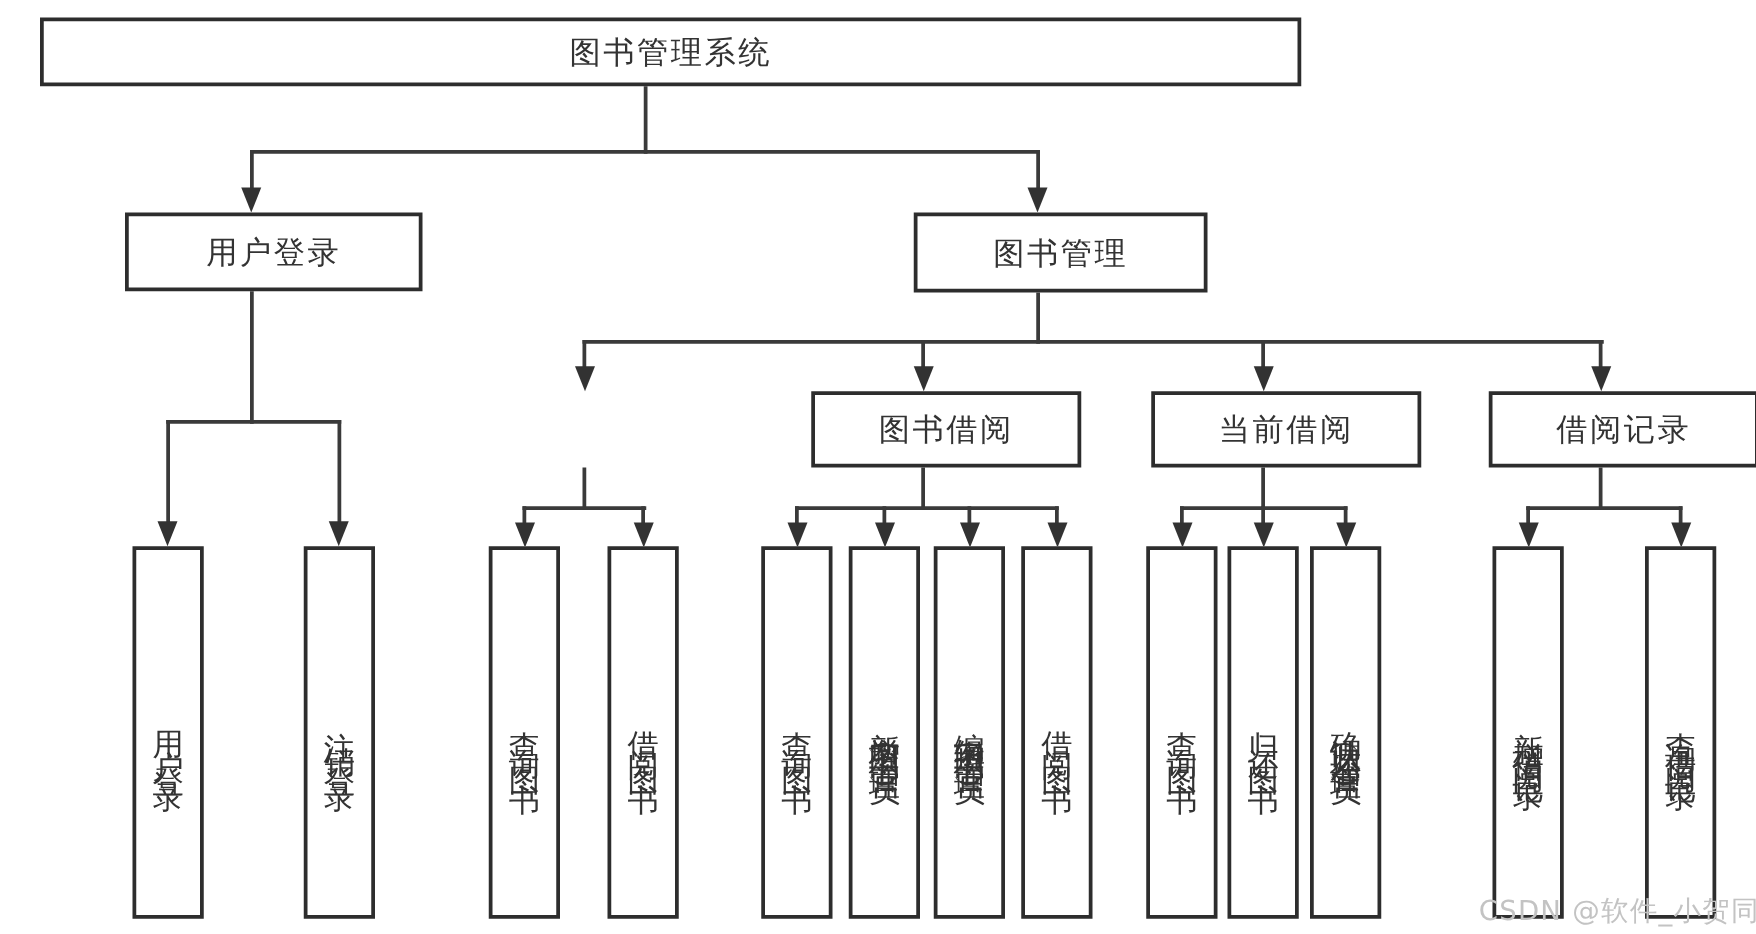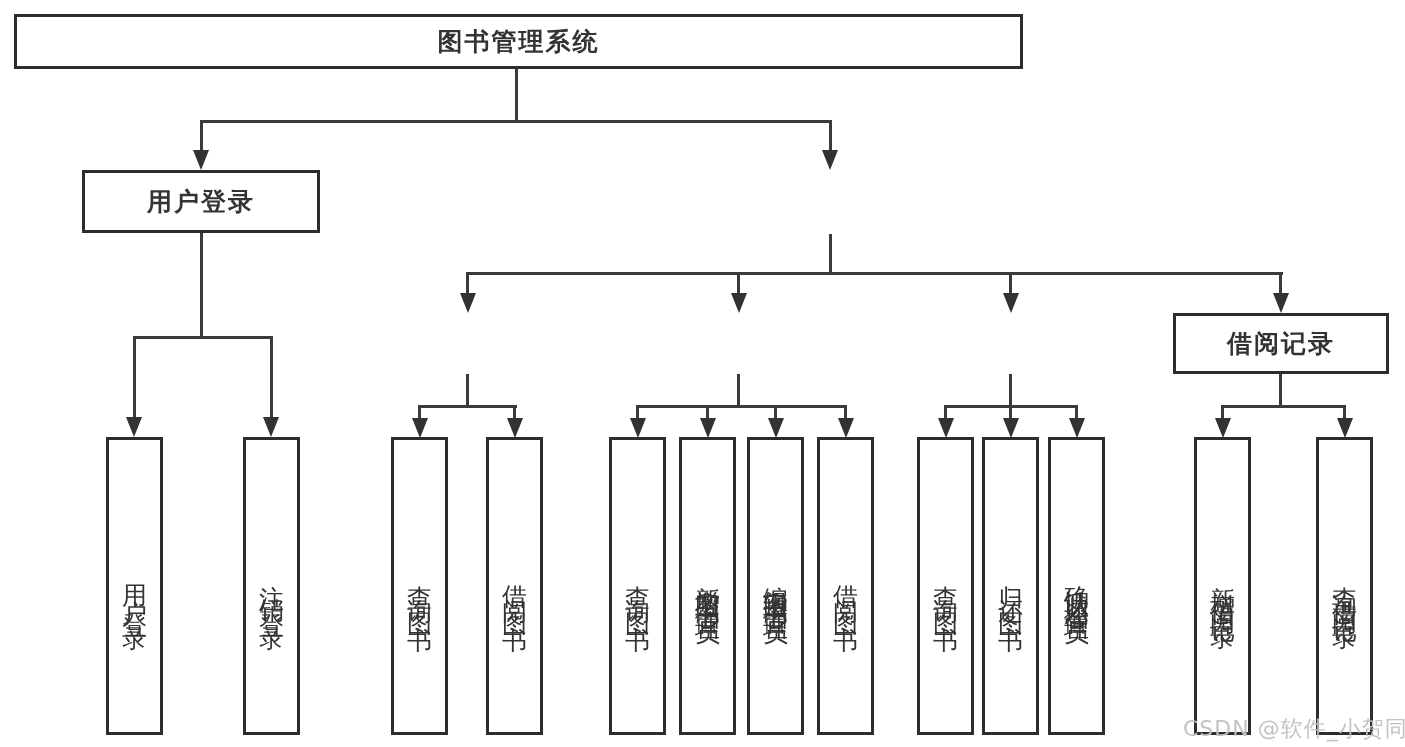--- a/index.html
+++ b/index.html
@@ -4,21 +4,21 @@
 <style>
   html,body{margin:0;padding:0;background:#ffffff;}
   #canvas{
     position:relative;width:1405px;height:747px;background:#ffffff;overflow:hidden;
     font-family:"DejaVu Sans","Liberation Sans",sans-serif;color:#333333;
   }
   .box{
     position:absolute;background:#ffffff;border:3px solid #2d2d2d;box-sizing:border-box;
     display:flex;align-items:center;justify-content:center;
   }
-  .hbox{font-size:25px;letter-spacing:2px;font-weight:700;}
+  .hbox{font-size:25px;letter-spacing:2px;font-weight:400;margin-left:18px;}
   .vbox{font-size:25px;font-weight:500;}
   .vtxt{writing-mode:vertical-rl;text-orientation:mixed;line-height:1;}
   .sp-wide{letter-spacing:14px;margin-bottom:-14px;}
   .sp-mid{letter-spacing:8px;margin-bottom:-8px;}
   .sp-tight{letter-spacing:5px;margin-bottom:-5px;}
   .vl{position:absolute;width:3px;background:#3a3a3a;}
   .hl{position:absolute;height:3px;background:#3a3a3a;}
   .ar{position:absolute;width:0;height:0;border-left:8px solid transparent;
       border-right:8px solid transparent;border-top:20px solid #323232;}
   .wm{position:absolute;font-size:22px;color:#c3c3c3;letter-spacing:1px;white-space:nowrap;}
@@ -35,39 +35,48 @@
   <div class="vl" style="left:515px;top:69px;height:54px;"></div>
   <div class="hl" style="left:200px;top:120px;width:632px;"></div>
   <div class="vl" style="left:200px;top:120px;height:32px;"></div>
   <div class="ar" style="left:193px;top:150px;"></div>
   <div class="vl" style="left:829px;top:120px;height:32px;"></div>
   <div class="ar" style="left:822px;top:150px;"></div>
 
   <div class="box hbox" style="left:82px;top:170px;width:238px;height:63px;">
     <span>用户登录</span>
   </div>
+  <div class="box hbox" style="left:713px;top:170px;width:235px;height:64px;">
+    <span>图书管理</span>
+  </div>
 
   <div class="vl" style="left:200px;top:233px;height:106px;"></div>
   <div class="hl" style="left:133px;top:336px;width:140px;"></div>
   <div class="vl" style="left:133px;top:336px;height:84px;"></div>
   <div class="ar" style="left:126px;top:417px;"></div>
   <div class="vl" style="left:270px;top:336px;height:84px;"></div>
   <div class="ar" style="left:263px;top:417px;"></div>
 
   <div class="vl" style="left:829px;top:234px;height:41px;"></div>
   <div class="hl" style="left:466px;top:272px;width:817px;"></div>
   <div class="vl" style="left:466px;top:272px;height:24px;"></div>
   <div class="ar" style="left:460px;top:293px;"></div>
   <div class="vl" style="left:737px;top:272px;height:24px;"></div>
   <div class="ar" style="left:731px;top:293px;"></div>
   <div class="vl" style="left:1009px;top:272px;height:24px;"></div>
   <div class="ar" style="left:1003px;top:293px;"></div>
   <div class="vl" style="left:1279px;top:272px;height:24px;"></div>
   <div class="ar" style="left:1273px;top:293px;"></div>
 
+  <div class="box hbox" style="left:631px;top:313px;width:216px;height:61px;">
+    <span>图书借阅</span>
+  </div>
+  <div class="box hbox" style="left:903px;top:313px;width:216px;height:61px;">
+    <span>当前借阅</span>
+  </div>
   <div class="box hbox" style="left:1173px;top:313px;width:216px;height:61px;">
     <span>借阅记录</span>
   </div>
 
   <div class="vl" style="left:466px;top:374px;height:34px;"></div>
   <div class="hl" style="left:418px;top:405px;width:99px;"></div>
   <div class="vl" style="left:418px;top:405px;height:16px;"></div>
   <div class="ar" style="left:412px;top:418px;"></div>
   <div class="vl" style="left:513px;top:405px;height:16px;"></div>
   <div class="ar" style="left:507px;top:418px;"></div>

